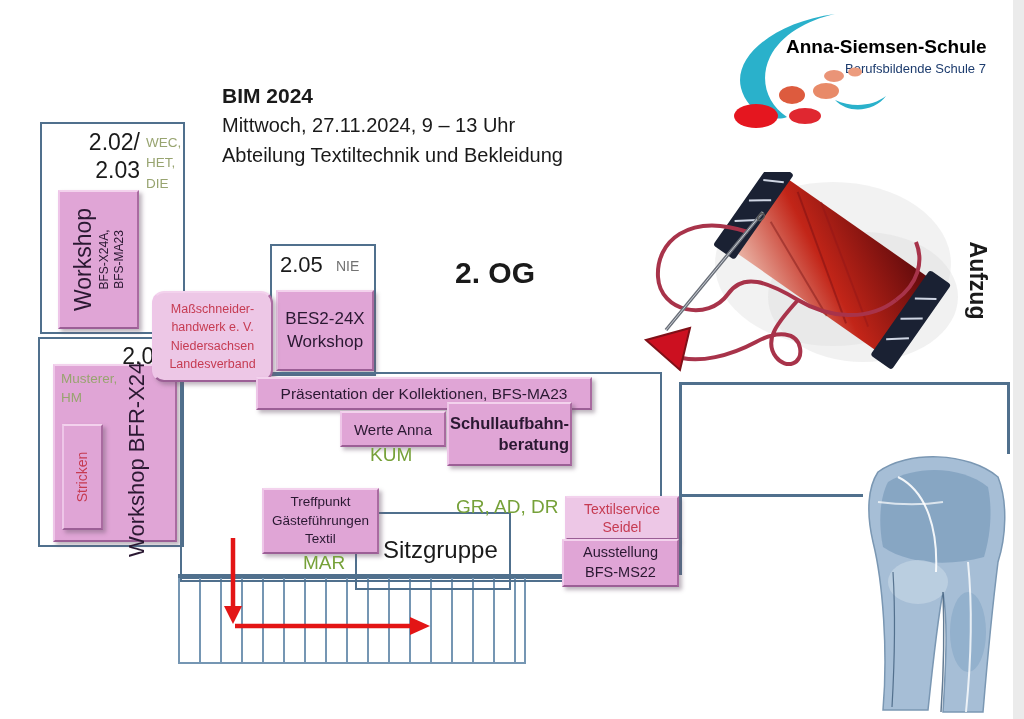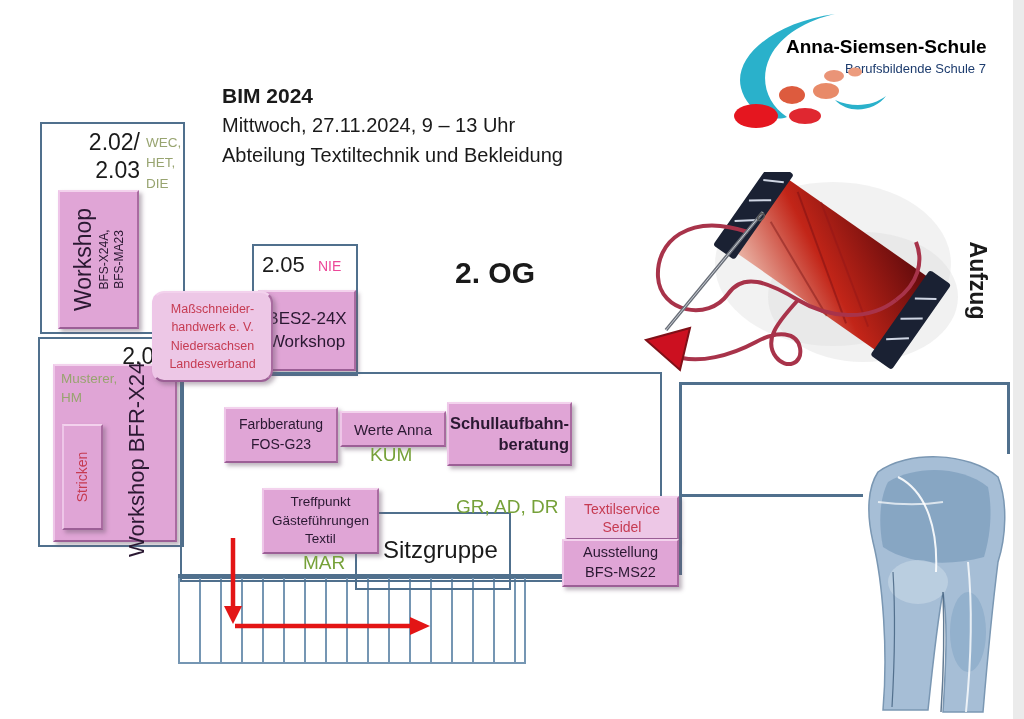--- a/index.html
+++ b/index.html
@@ -90,37 +90,36 @@
     </div>
   </div>
 
   <div class="pbox light" style="left:152px;top:291px;width:117px;height:87px;border-radius:12px;">
     <div class="pre redtext" style="font-size:12.5px;line-height:1.45;">Maßschneider-
 handwerk e. V.
 Niedersachsen
 Landesverband</div>
   </div>
 
-  <div class="roombox" style="left:252px;top:244px;width:102px;height:128px;">
+  <div class="roombox" style="left:270px;top:244px;width:102px;height:128px;">
     <div class="lbl" style="left:8px;top:6px;font-size:22px;">2.05</div>
-    <div class="lbl green" style="left:64px;top:12px;font-size:14px;color:#ec4899;">NIE</div>
+    <div class="lbl green" style="left:64px;top:12px;font-size:14px;color:#737373;">NIE</div>
     <div class="pbox" style="left:4px;top:44px;width:94px;height:77px;">
       <div class="pre" style="font-size:17px;line-height:1.3;">BES2-24X
 Workshop</div>
     </div>
   </div>
 
   <div class="roombox" style="left:180px;top:372px;width:478px;height:206px;"></div>
   <div class="wall" style="left:178px;top:574px;width:484px;height:5px;"></div>
 
-
-  <div class="pbox" style="left:224px;top:407px;width:110px;height:52px;">
-    <div class="pre" style="font-size:14px;line-height:1.4;">Farbberatung
-FOS-G23</div>
-  </div>
+  <div class="pbox" style="left:256px;top:377px;width:332px;height:29px;">
+    <div style="font-size:15.5px;">Präsentation der Kollektionen, BFS-MA23</div>
+  </div>
+
 
   <div class="pbox" style="left:340px;top:411px;width:102px;height:32px;">
     <div style="font-size:15px;">Werte Anna</div>
   </div>
   <div class="lbl green" style="left:370px;top:444px;font-size:19px;">KUM</div>
 
   <div class="pbox" style="left:447px;top:402px;width:121px;height:60px;">
     <div class="pre" style="font-size:16.5px;font-weight:bold;line-height:1.3;text-align:right;">Schullaufbahn-
 beratung</div>
   </div>

